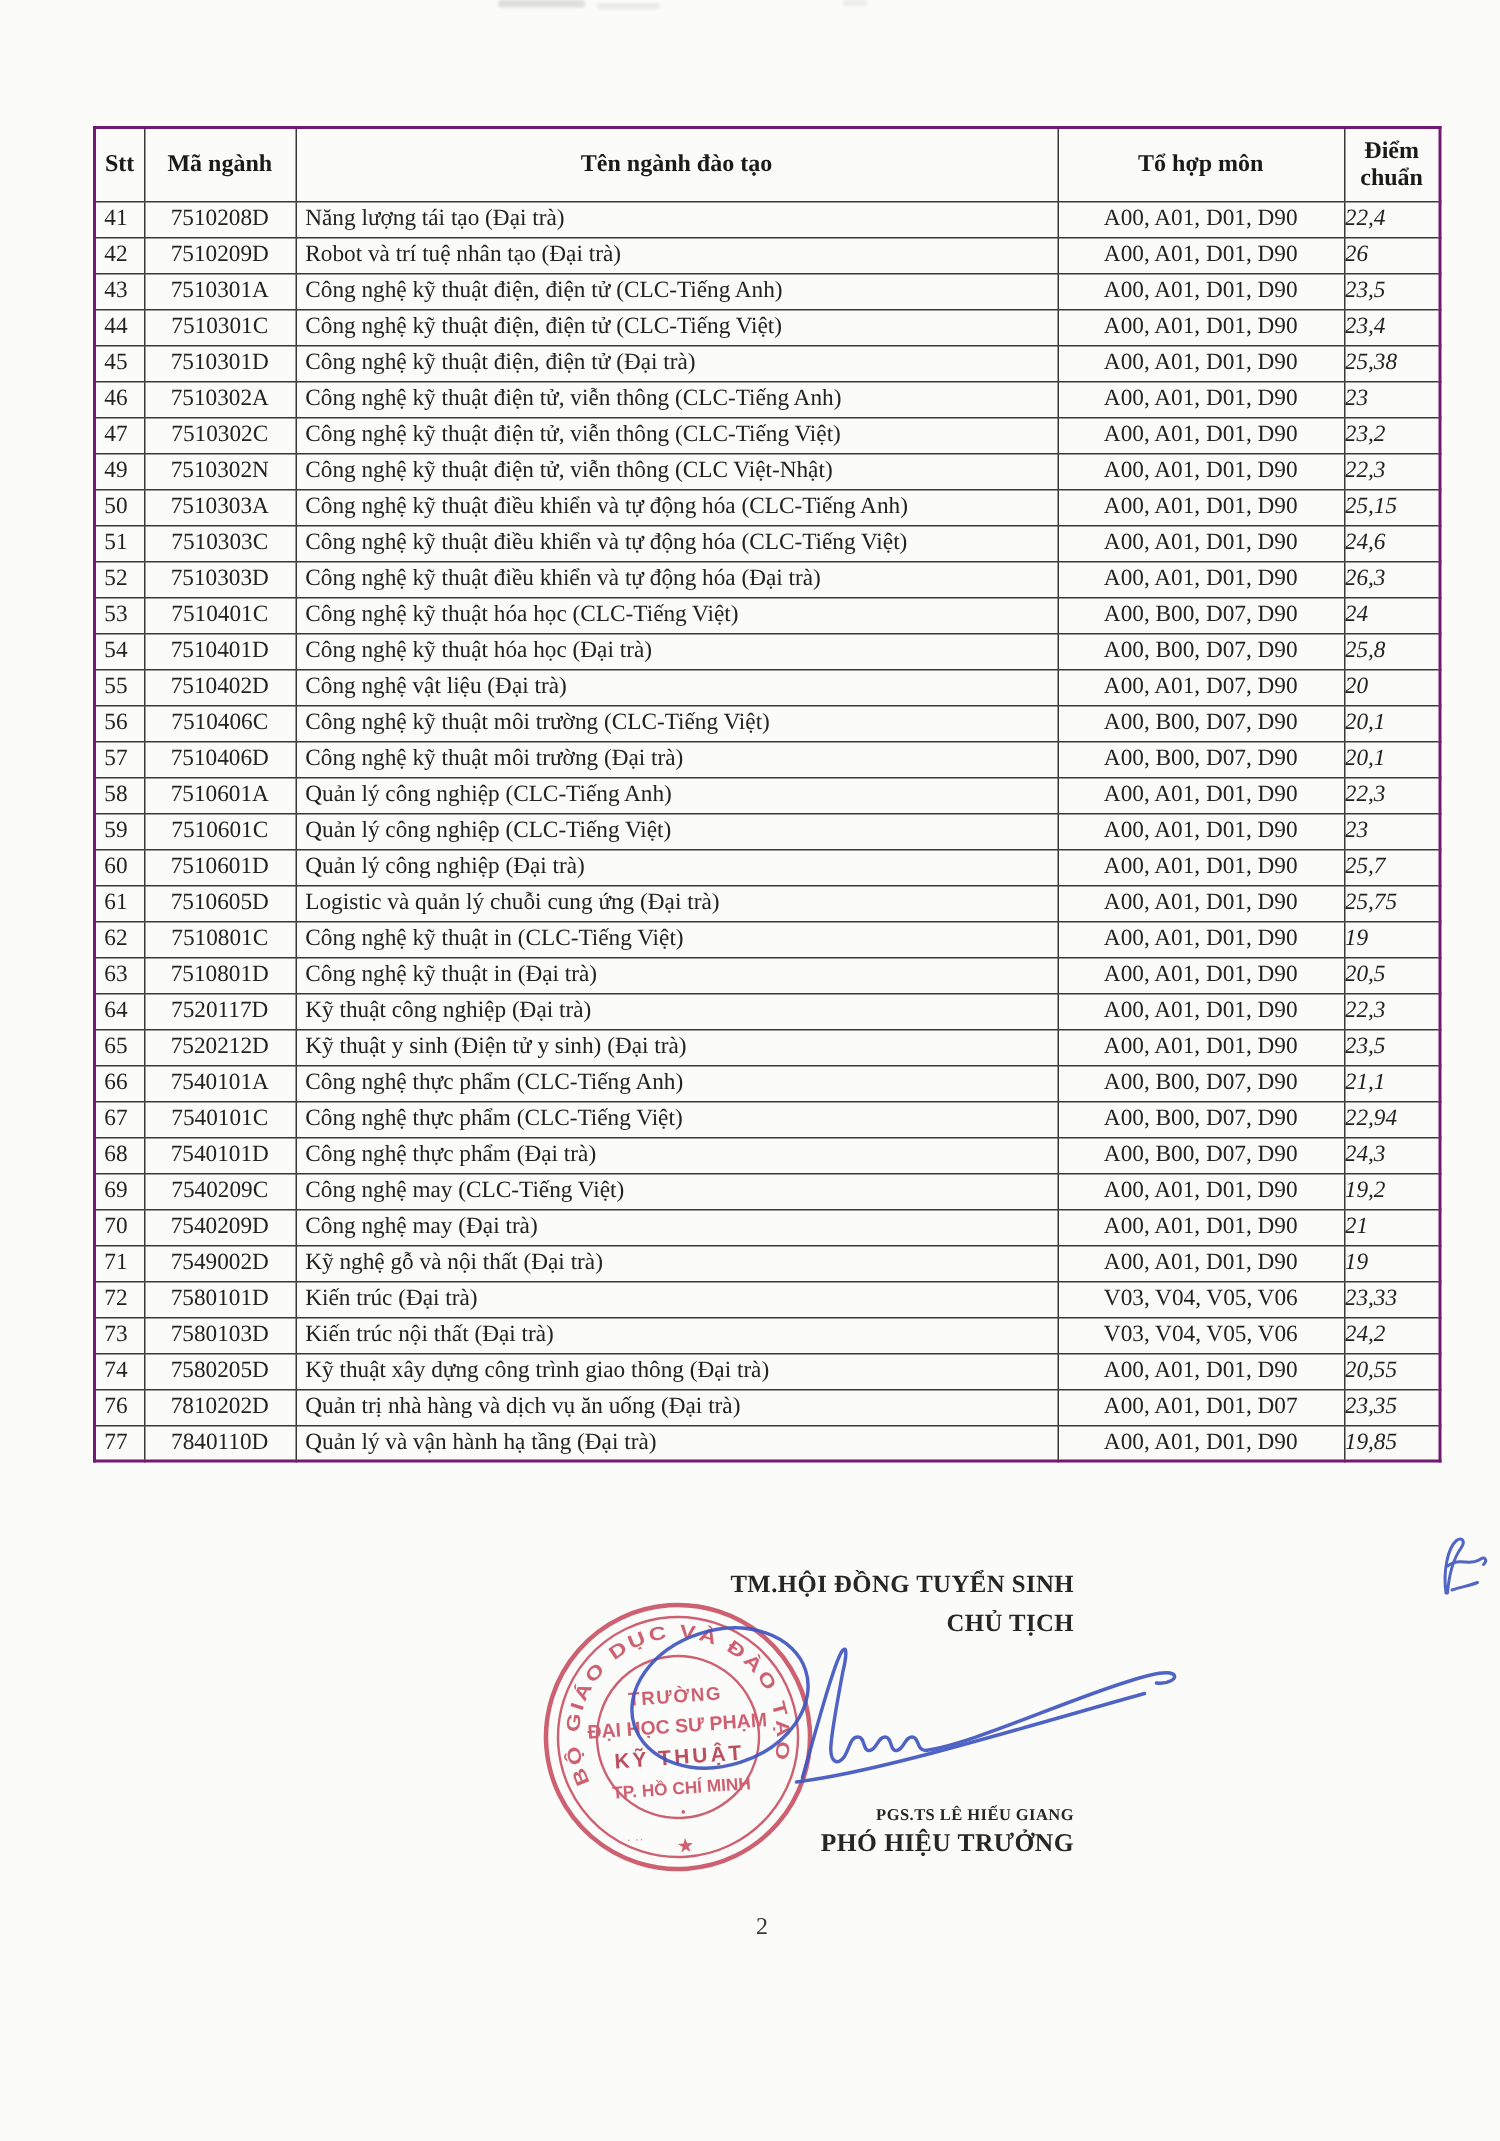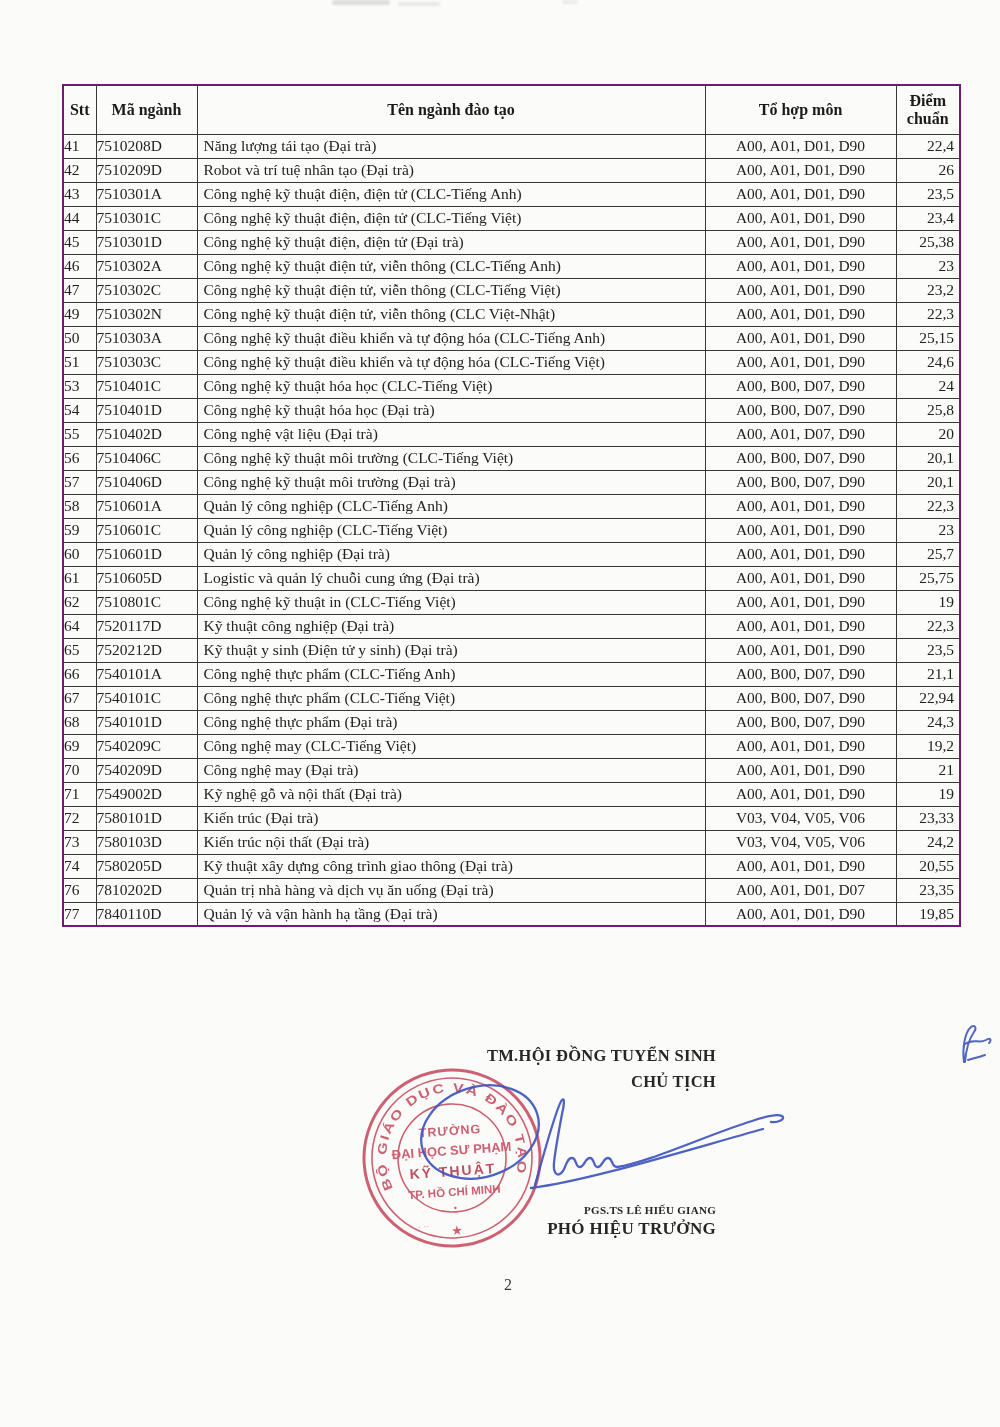--- a/index.html
+++ b/index.html
@@ -28,25 +28,25 @@
   }
   .doc-table thead th {
     height:49px; font-size:16px; font-weight:bold;
     text-align:center; vertical-align:middle; line-height:1.12;
     color:#1a1a1a;
   }
   .doc-table thead th.h-score { white-space:normal; padding:0 3px; }
   .doc-table tbody td {
     height:24px; font-size:15.5px; vertical-align:middle; color:#222;
   }
-  .c-stt   { text-align:left;  padding-right:5px; }
-  .c-code  { text-align:left; }
+  .c-stt   { text-align:center;  padding-right:5px; }
+  .c-code  { text-align:center; }
   .c-name  { text-align:left;   padding-left:6px; }
   .c-combo { text-align:center; }
-  .c-score { text-align:right;  padding-right:5px; }
+  .c-score {  padding-right:5px;font-style:italic; }
 
   .sig-line {
     position:absolute; left:450px; width:266px; text-align:right;
     font-weight:bold; color:#262626; letter-spacing:.3px;
   }
   .sig-committee { top:1046px; font-size:16.5px; }
   .sig-chairman  { top:1072px; font-size:16.5px; }
   .sig-deputy    { top:1180px; font-size:17px;margin-top:39px; }
   .sig-signer    { top:1204px; font-size:11px; }
 
@@ -158,20 +158,27 @@
   </tr>
 
   <tr>
     <td class="c-stt">51</td>
     <td class="c-code">7510303C</td>
     <td class="c-name">Công nghệ kỹ thuật điều khiển và tự động hóa (CLC-Tiếng Việt)</td>
     <td class="c-combo">A00, A01, D01, D90</td>
     <td class="c-score">24,6</td>
   </tr>
 
+  <tr>
+    <td class="c-stt">52</td>
+    <td class="c-code">7510303D</td>
+    <td class="c-name">Công nghệ kỹ thuật điều khiển và tự động hóa (Đại trà)</td>
+    <td class="c-combo">A00, A01, D01, D90</td>
+    <td class="c-score">26,3</td>
+  </tr>
 
   <tr>
     <td class="c-stt">53</td>
     <td class="c-code">7510401C</td>
     <td class="c-name">Công nghệ kỹ thuật hóa học (CLC-Tiếng Việt)</td>
     <td class="c-combo">A00, B00, D07, D90</td>
     <td class="c-score">24</td>
   </tr>
 
   <tr>
@@ -239,20 +246,27 @@
   </tr>
 
   <tr>
     <td class="c-stt">62</td>
     <td class="c-code">7510801C</td>
     <td class="c-name">Công nghệ kỹ thuật in (CLC-Tiếng Việt)</td>
     <td class="c-combo">A00, A01, D01, D90</td>
     <td class="c-score">19</td>
   </tr>
 
+  <tr>
+    <td class="c-stt">63</td>
+    <td class="c-code">7510801D</td>
+    <td class="c-name">Công nghệ kỹ thuật in (Đại trà)</td>
+    <td class="c-combo">A00, A01, D01, D90</td>
+    <td class="c-score">20,5</td>
+  </tr>
 
   <tr>
     <td class="c-stt">64</td>
     <td class="c-code">7520117D</td>
     <td class="c-name">Kỹ thuật công nghiệp (Đại trà)</td>
     <td class="c-combo">A00, A01, D01, D90</td>
     <td class="c-score">22,3</td>
   </tr>
 
   <tr>

